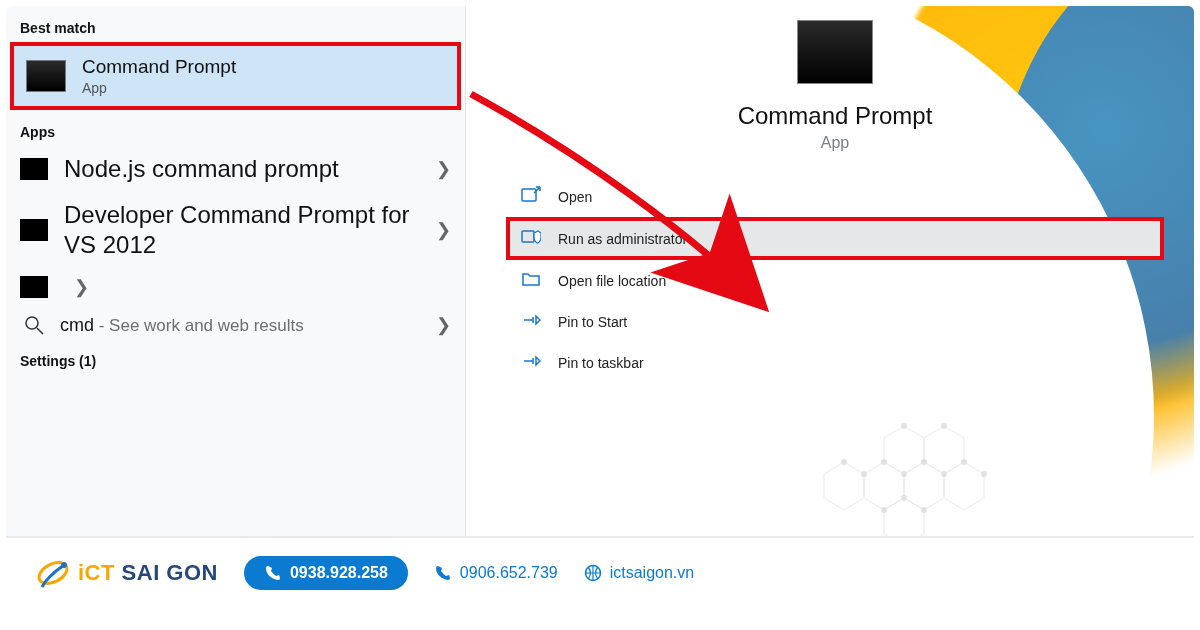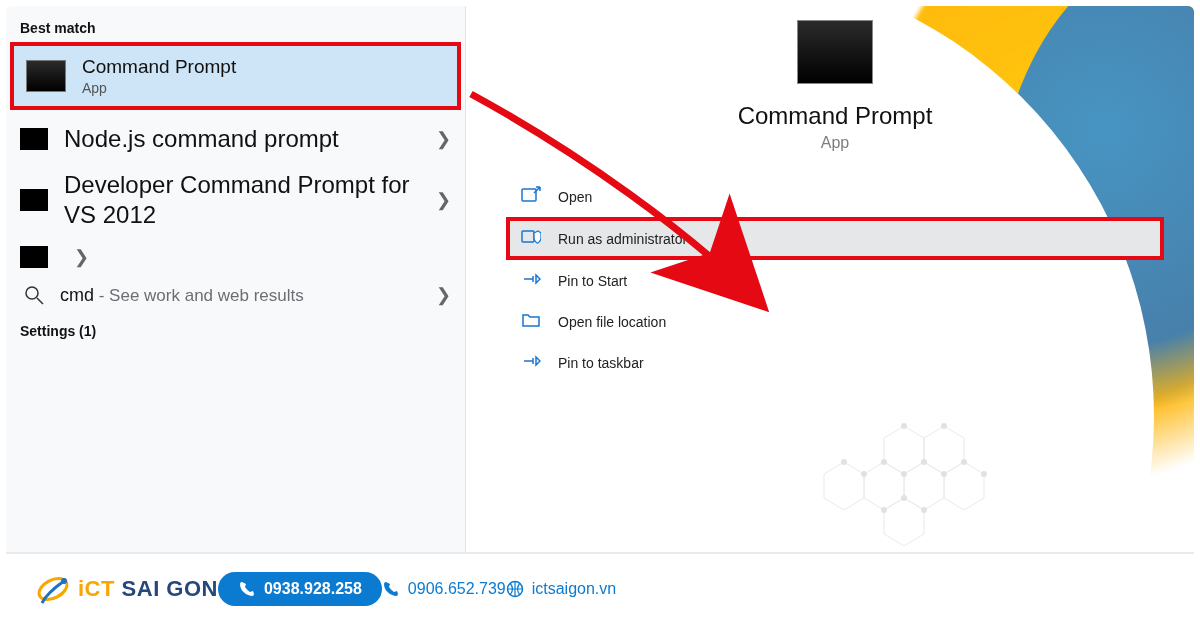--- a/index.html
+++ b/index.html
@@ -158,28 +158,29 @@
     position: absolute;
     left: 455px; top: 78px;
     width: 400px; height: 260px;
     z-index: 5;
     pointer-events: none;
   }
 
   
   .footer {
     position: absolute;
-    left: 0; right: 0; bottom: 0;
+    left: 0; right: 0; bottom: 16px;
     height: 72px;
     border-top: 2px solid #e9e9ea;
     background: #fff;
     z-index: 6;
     display: flex;
     align-items: center;
     padding: 0 30px;
+    gap: 26px;
   }
   .logo {
     display: flex;
     align-items: center;
     gap: 8px;
     font-weight: 800;
     letter-spacing: .5px;
     color: #26477b;
   }
   .logo .mark svg { display: block; }
@@ -248,20 +249,21 @@
       <div class="group-title">Best match</div>
 
       <div class="best-match">
         <div class="cmd-icon"></div>
         <div>
           <div class="title">Command Prompt</div>
           <div class="subtitle">App</div>
         </div>
       </div>
 
+      <div class="group-title">Apps</div>
 
       <div class="item">
         <div class="sq"></div>
         <div class="label">Node.js command prompt</div>
         <div class="chev">❯</div>
       </div>
       <div class="item">
         <div class="sq"></div>
         <div class="label">Developer Command Prompt for VS 2012</div>
         <div class="chev">❯</div>
@@ -310,33 +312,33 @@
               <rect x="1" y="4" width="12" height="11" rx="1" stroke="#1976d2" stroke-width="1.5" fill="none"></rect>
               <path d="M13 6 l4 -2 l3 2 v5 c0 3 -3 5 -3.5 5 s-3.5 -2 -3.5 -5 z" stroke="#1976d2" stroke-width="1.3" fill="#fff"></path>
             </svg>
         </span>
         <span>Run as administrator</span>
       </div>
 
       <div class="action">
         <span class="aicon">
           <svg width="20" height="18" viewBox="0 0 20 18">
-              <path d="M3 9 h9 M12 6 v6 M15 5 l0 8 l4 -4 z" stroke="#1976d2" stroke-width="1.5" fill="none"></path>
-            </svg>
-        </span>
-        <span>Pin to Start</span>
+              <path d="M2 4 h5 l2 2 h9 v9 h-16 z" stroke="#1976d2" stroke-width="1.5" fill="none"></path>
+            </svg>
+        </span>
+        <span>Open file location</span>
       </div>
 
       <div class="action">
         <span class="aicon">
           <svg width="20" height="18" viewBox="0 0 20 18">
-              <path d="M2 4 h5 l2 2 h9 v9 h-16 z" stroke="#1976d2" stroke-width="1.5" fill="none"></path>
-            </svg>
-        </span>
-        <span>Open file location</span>
+              <path d="M3 9 h9 M12 6 v6 M15 5 l0 8 l4 -4 z" stroke="#1976d2" stroke-width="1.5" fill="none"></path>
+            </svg>
+        </span>
+        <span>Pin to Start</span>
       </div>
 
       <div class="action">
         <span class="aicon">
           <svg width="20" height="18" viewBox="0 0 20 18">
               <path d="M3 9 h9 M12 6 v6 M15 5 l0 8 l4 -4 z" stroke="#1976d2" stroke-width="1.5" fill="none"></path>
             </svg>
         </span>
         <span>Pin to taskbar</span>
       </div>

